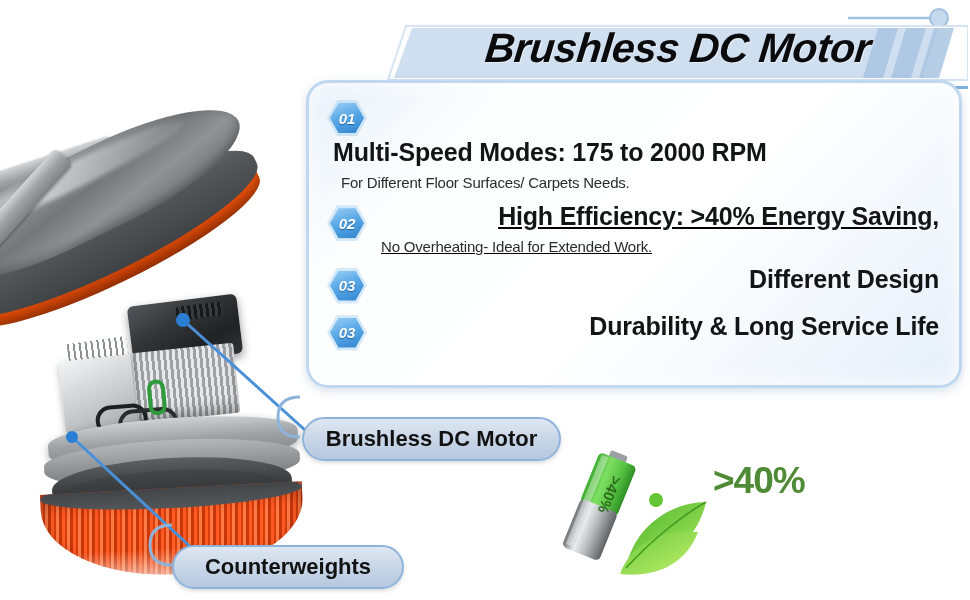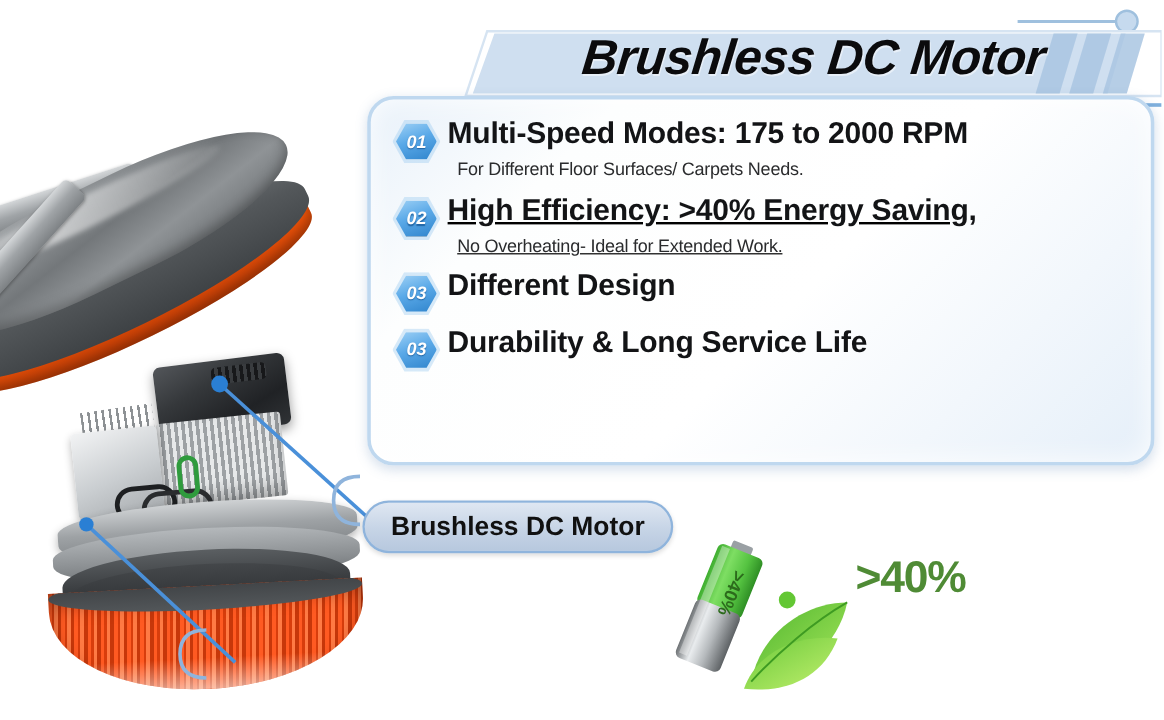--- a/index.html
+++ b/index.html
@@ -177,23 +177,23 @@
     background:rgba(150,200,240,.38);
     clip-path:polygon(25% 0%,75% 0%,100% 50%,75% 100%,25% 100%,0% 50%);
   }
   .hex-num{
     position:absolute;left:3px;top:5px;width:34px;height:30px;
     display:flex;align-items:center;justify-content:center;
     color:#fff;font-size:15px;font-weight:bold;font-style:italic;
     text-shadow:0 1px 1px rgba(0,60,120,.6);
   }
   .feat-text{flex:1;padding-left:6px;}
-  .feat-title{font-size:25px;font-weight:bold;color:#131416;line-height:1.18;letter-spacing:-.2px;}
+  .feat-title{font-size:25px;font-weight:bold;color:#131416;line-height:1.18;letter-spacing:-.2px;text-align:right;}
   .feat-sub{font-size:15px;font-weight:normal;color:#2a2b2d;line-height:1.25;padding-left:8px;margin-top:6px;letter-spacing:-.2px;}
-  .f1{margin-bottom:10px;}
+  .f1{margin-bottom:10px;flex-direction:column;}
   .f2{margin-bottom:8px;text-decoration:underline;}
   .f3{margin-bottom:6px;}
 
   
   .energy{position:absolute;left:548px;top:440px;width:420px;height:150px;}
   .energy-text{
     position:absolute;left:165px;top:22px;width:250px;
     color:#4f8b35;font-weight:bold;font-style:normal;line-height:1.0;
   }
   .energy-pct{font-size:37px;letter-spacing:-1px;display:block;}
@@ -307,20 +307,23 @@
         <div class="feat-text">
           <div class="feat-title">Durability &amp; Long Service Life</div>
         </div>
       </div>
 
     </div>
   </div>
 
   <div class="callout" id="callout-motor">
     <span>Brushless DC Motor</span>
+  </div>
+  <div class="callout" id="callout-weights">
+    <span>Counterweights</span>
   </div>
 
   <div class="energy">
     <svg width="200" height="150" viewBox="0 0 200 150">
       <defs>
         <linearGradient id="batGreen" x1="0" y1="0" x2="1" y2="0">
           <stop offset="0%" stop-color="#3fae30"></stop>
           <stop offset="35%" stop-color="#7ede63"></stop>
           <stop offset="70%" stop-color="#55c341"></stop>
           <stop offset="100%" stop-color="#2f8f25"></stop>

